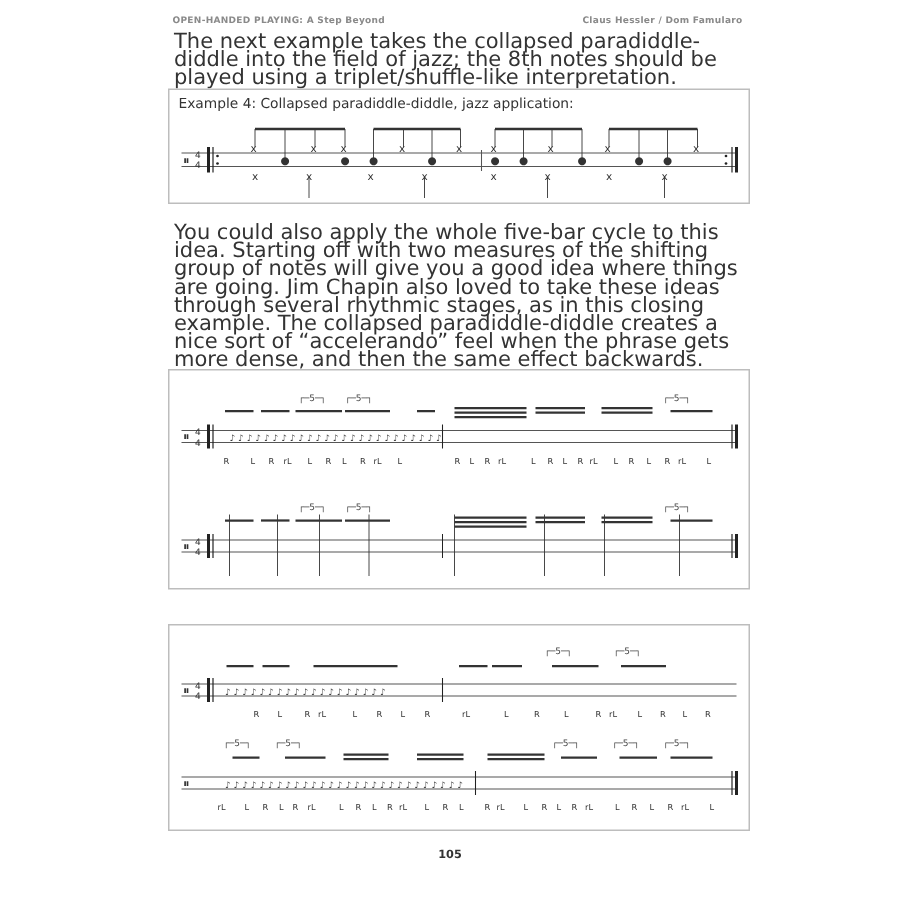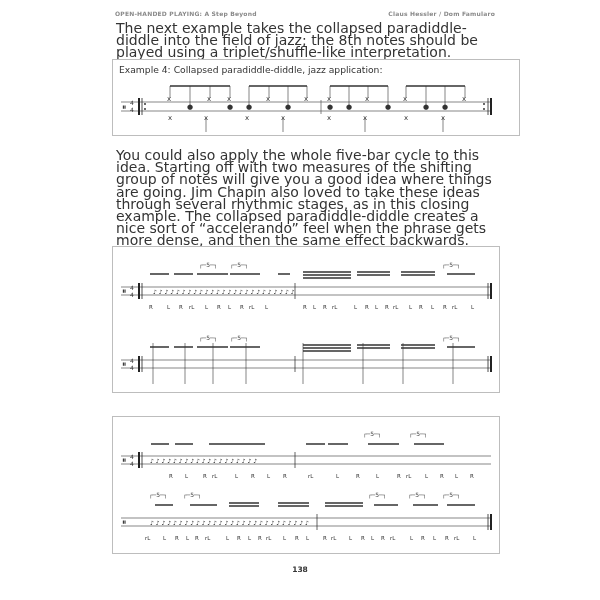--- a/index.html
+++ b/index.html
@@ -16,21 +16,21 @@
 </head>
 <body>
 
 <div class="running-head">
   <span class="left">OPEN-HANDED PLAYING: A Step Beyond</span>
   <span class="right">Claus Hessler / Dom Famularo</span>
 </div>
 
 <div class="para" style="top:22px;">The next example takes the collapsed paradiddle-diddle into the field of jazz; the 8th notes should be played using a triplet/shuffle-like interpretation.</div>
 
-<div class="box" style="top:59px;height:75px;padding-left:20px;">
+<div class="box" style="top:59px;height:75px;">
   <div class="box-title">Example 4: Collapsed paradiddle-diddle, jazz application:</div>
   <svg width="386" height="75">
     <g stroke="#555" stroke-width="0.7">
       <line x1="8" y1="42" x2="378" y2="42"></line>
         <line x1="8" y1="51" x2="378" y2="51"></line>
     </g>
     <text x="10" y="50" font-size="8" font-weight="bold" fill="#333" font-family="DejaVu Serif, serif">𝄥</text>
     <text x="17" y="45" font-size="6" fill="#333">4</text>
       <text x="17" y="52" font-size="6" fill="#333">4</text>
     <line x1="26" y1="38" x2="26" y2="55" stroke="#222" stroke-width="2"></line>
@@ -313,13 +313,13 @@
       <text x="297" y="123">L</text>
         <text x="308" y="123">R</text>
         <text x="320" y="123">L</text>
         <text x="332" y="123">R</text>
         <text x="341" y="123">rL</text>
         <text x="360" y="123">L</text>
     </g>
   </svg>
 </div>
 
-<div class="page-number">138</div>
+<div class="page-number">105</div>
 
 </body></html>

